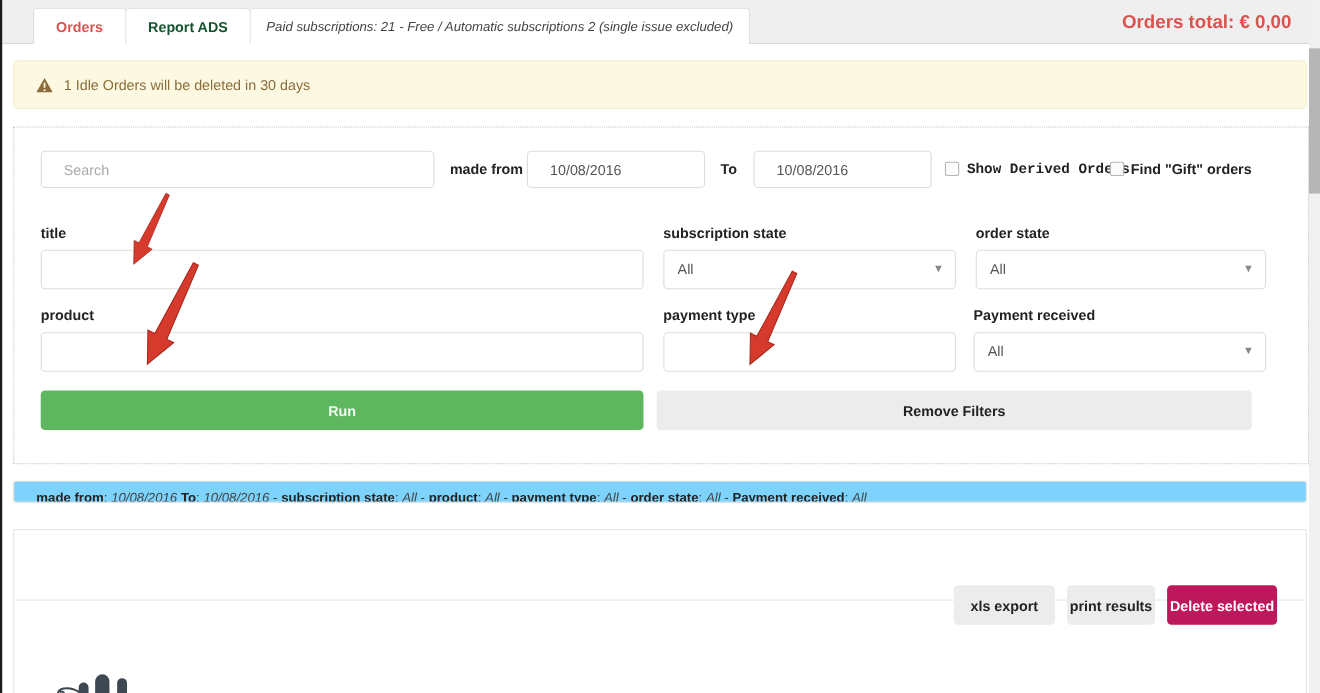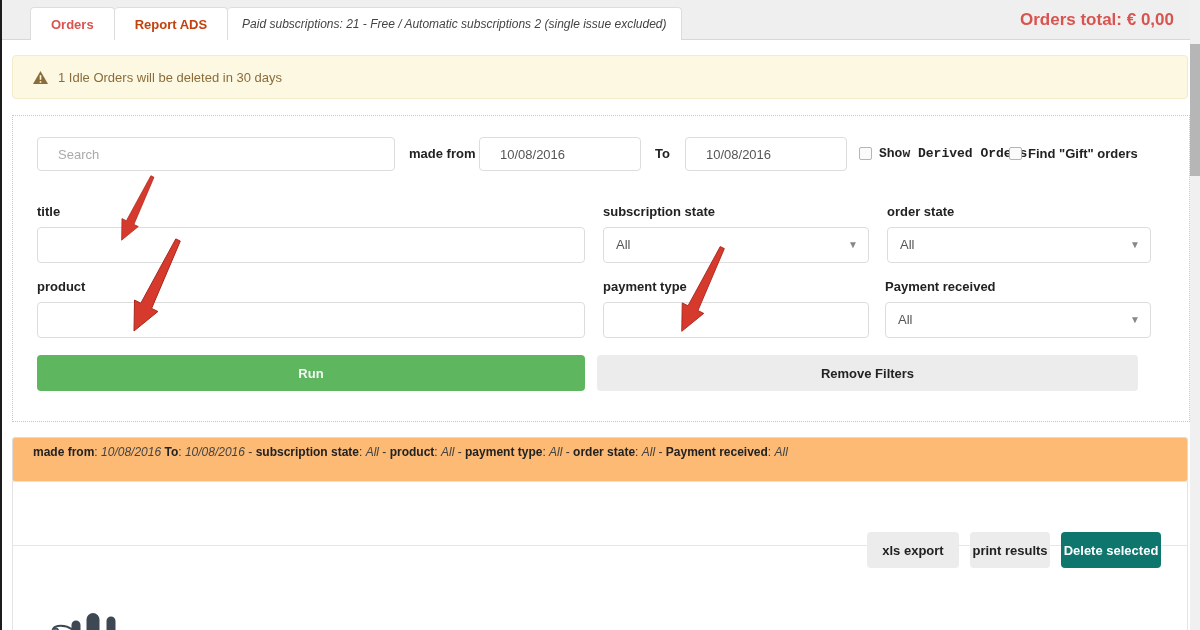--- a/index.html
+++ b/index.html
@@ -8,21 +8,21 @@
   #app { position:relative; width:1200px; height:630px; overflow:hidden; background:#fff; }
 
   
   .left-edge { position:absolute; left:0; top:0; width:2px; height:630px; background:#1c1c1c; z-index:50; }
   .scrollbar { position:absolute; right:0; top:0; width:10px; height:630px; background:#f0f0f0; z-index:40; }
   .scrollbar-thumb { position:absolute; left:0; top:44px; width:10px; height:132px; background:#b6b6b6; }
 
   
   .topbar { position:absolute; left:0; top:0; width:1190px; height:40px; background:#efefef; border-bottom:1px solid #d8d8d8; }
   .tabs { position:absolute; left:30px; top:7px; display:flex; z-index:2; }
-  .tab { height:33px; background:#fff; border:1px solid #ddd; border-bottom:none; border-radius:4px 4px 0 0; display:flex; align-items:center; padding:0 20px; font-size:13px; font-weight:bold; color:#c2410c; white-space:nowrap; }
+  .tab { height:33px; background:#fff; border:1px solid #ddd; border-bottom:none; border-radius:4px 4px 0 0; display:flex; align-items:center; padding:0 20px; font-size:13px; font-weight:bold; color:#14532d; white-space:nowrap; }
   .tab + .tab { margin-left:0; border-left:none; }
   .tab.active { color:#d9534f; }
   .tab.info { font-weight:normal; font-style:italic; font-size:12px; color:#444; padding:0 14px; }
   .orders-total { position:absolute; right:16px; top:0; height:54px; line-height:39px; font-size:17px; font-weight:bold; color:#d9534f; }
 
   
   .warning { position:absolute; left:12px; top:55px; width:1176px; height:44px; background:#fdf8e2; border:1px solid #f3ecca; border-radius:4px; display:flex; align-items:center; padding:0 20px; }
   .warning .txt { font-size:13px; color:#8a6d3b; margin-left:10px;text-align:center; }
 
   
@@ -30,27 +30,27 @@
   .lbl { position:absolute; font-size:13px; font-weight:bold; color:#222; white-space:nowrap; }
   .field { position:absolute; height:34px; border:1px solid #ddd; border-radius:4px; background:#fff; font-size:13px; color:#555; padding:0 20px; font-family:"Liberation Sans", sans-serif; outline:none; }
   .field::placeholder { color:#aaa; }
   .inline-lbl { position:absolute; height:34px; line-height:34px; font-size:13px; font-weight:bold; color:#222; white-space:nowrap; }
   .selectbox { position:absolute; height:36px; border:1px solid #ddd; border-radius:4px; background:#fff; font-size:13px; color:#555; line-height:34px; padding:0 26px 0 12px; }
   .selectbox .caret { position:absolute; right:10px; top:0; height:34px; line-height:34px; font-size:10px; color:#888; }
   .checkbox { position:absolute; width:13px; height:13px; border:1px solid #b5b5b5; border-radius:2px; background:#fbfbfb; }
   .btn { position:absolute; height:36px; border:none; border-radius:4px; font-family:"Liberation Sans", sans-serif; font-size:13px; font-weight:bold; display:flex; align-items:center; justify-content:center; }
   .btn-run { background:#5eb75f; color:#f2f9f2; }
   .btn-gray { background:#ececec; color:#222; }
-  .btn-red { background:#0f766e; color:#fff; }
+  .btn-red { background:#be185d; color:#fff; }
 
   
   .arrow { position:absolute; z-index:30; }
 
   
-  .summary { position:absolute; left:12px; top:437px; width:1176px; height:45px; background:#fdba74; border:1px solid #ddd; border-radius:3px; line-height:28px; padding:0 20px; font-size:12px; color:#333; white-space:nowrap; overflow:hidden; }
+  .summary { position:absolute; left:12px; top:437px; width:1176px; height:20px; background:#7dd3fc; border:1px solid #ddd; border-radius:3px; line-height:28px; padding:0 20px; font-size:12px; color:#333; white-space:nowrap; overflow:hidden; }
   .summary b { color:#222; }
   .summary i { color:#444; }
 
   
   .results { position:absolute; left:12px; top:481px; width:1176px; height:220px; border:1px solid #e4e4e4; background:#fff; }
   .results-toolbar { position:relative; height:64px; border-bottom:1px solid #e6e6e6; }
   .results-toolbar .btn { top:14px;margin-top:36px; }
   .empty-area { position:relative; height:150px; }
   .cactus { position:absolute; left:26px; top:64px; }
 </style>

